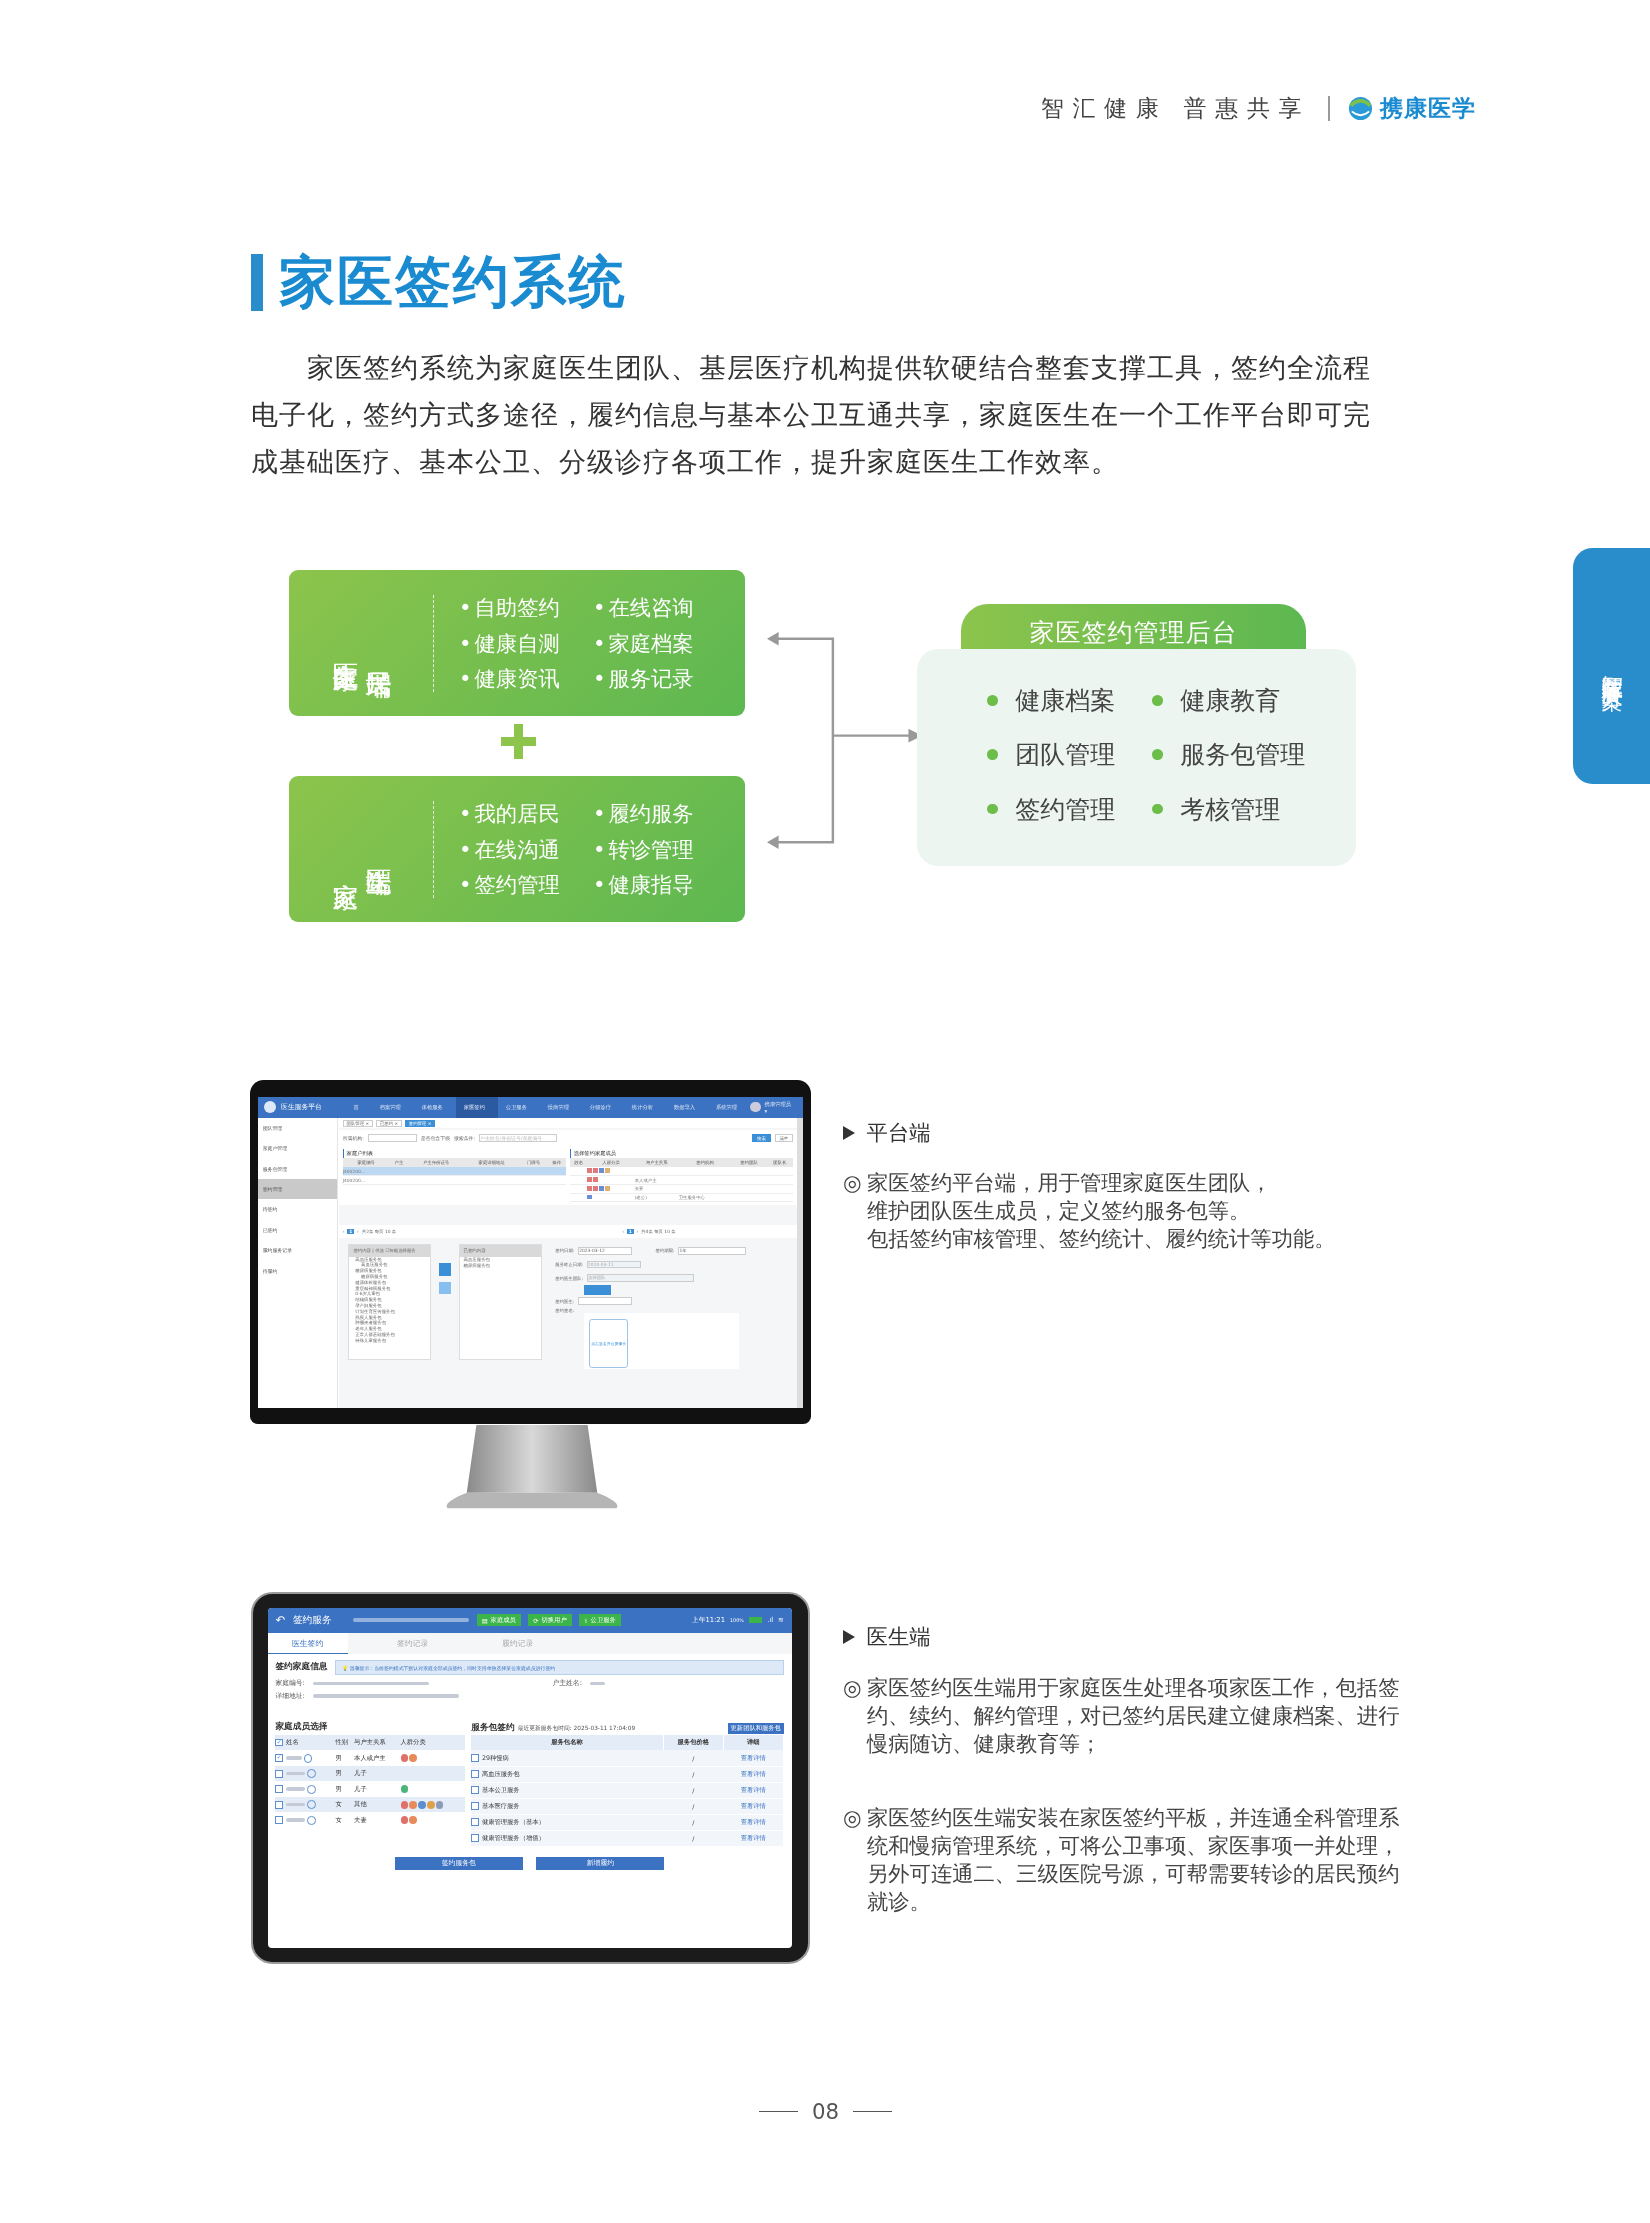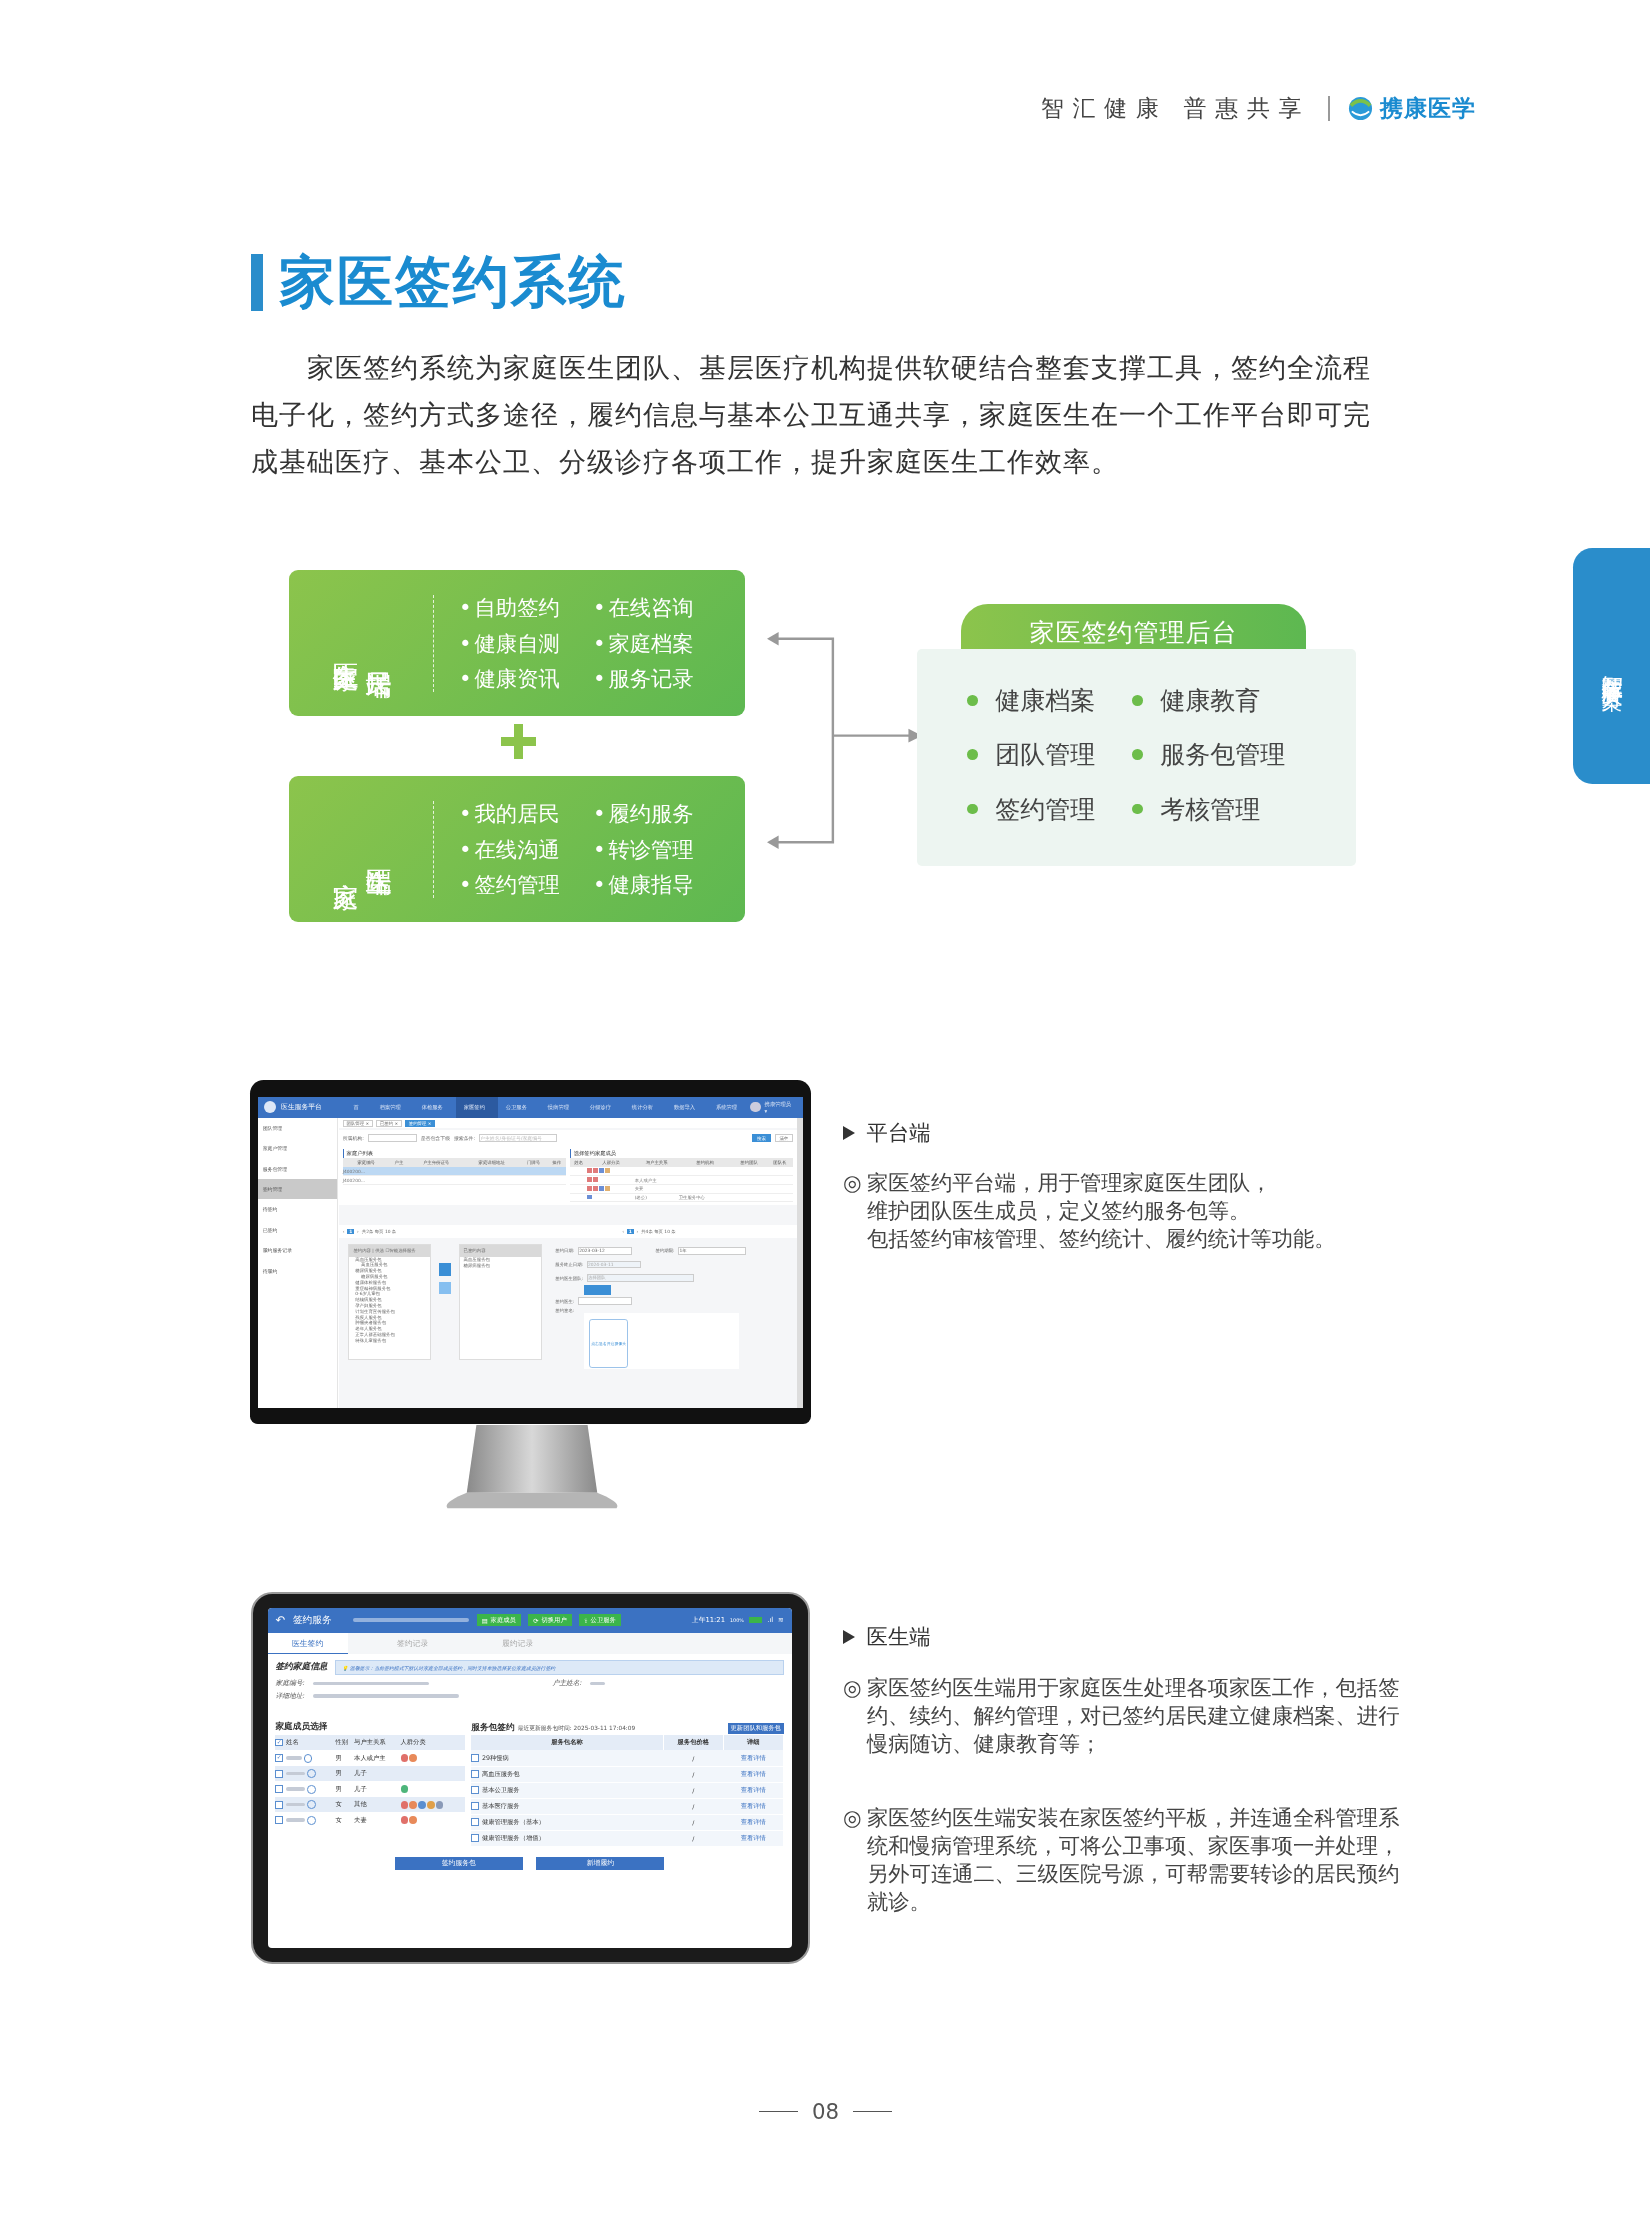--- a/index.html
+++ b/index.html
@@ -31,21 +31,21 @@
   .gbox .feat { display: grid; grid-template-columns: 132px 132px; row-gap: 6.8px; column-gap: 1.9px; margin-left: 25px; font-size: 21.3px; }
   .gbox .feat span::before { content: "•"; margin-right: 2.9px; }
   .plus { position: absolute; left: 501px; top: 724px; width: 35px; height: 35px; }
   .plus::before, .plus::after { content: ""; position: absolute; background: #8cc44c; }
   .plus::before { left: 0; top: 12.6px; width: 35px; height: 9.7px; }
   .plus::after { left: 12.6px; top: 0; width: 9.7px; height: 35px; }
 
   .conn { position: absolute; left: 767px; top: 631px; width: 155px; height: 218px; }
 
   .mgmt-head { position: absolute; left: 961px; top: 604px; width: 345px; height: 58px; border-radius: 27px 27px 0 0; background: linear-gradient(90deg, #8cc44c, #5db851); color: #fff; font-size: 25px; text-align: center; line-height: 58px; letter-spacing: 1px; }
-  .mgmt-box { position: absolute; left: 917px; top: 649px; width: 439px; height: 217px; background: #edf5f1; border-radius: 5px; padding: 35px 0 0 50px; }
+  .mgmt-box { position: absolute; left: 917px; top: 649px; width: 439px; height: 217px; background: #edf5f1; border-radius: 21px; padding: 35px 0 0 70px; }
   .mgmt-box .grid { display: grid; grid-template-columns: 165px 175px; row-gap: 21.3px; font-size: 25px; color: #444; }
   .mgmt-box .grid span { display: flex; align-items: center; }
   .mgmt-box .grid span::before { content: ""; width: 10.7px; height: 10.7px; border-radius: 50%; background: #6cbd4a; margin-right: 17.5px; flex: none; }
 
   
   .monitor { position: absolute; left: 250px; top: 1080px; width: 561px; height: 344px; background: #111; border-radius: 13.6px 13.6px 7.8px 7.8px; }
   .mon-screen { position: absolute; left: 7.8px; top: 16.5px; width: 545px; height: 311px; background: #fff; overflow: hidden; font-size: 4.9px; color: #666; }
   .mon-stand { position: absolute; left: 442px; top: 1425px; width: 180px; height: 87px; }
   .mon-nav { height: 21.3px; background: #3b72c2; display: flex; align-items: center; color: #dfe8f7; font-size: 5.3px; }
   .mon-brand { display: flex; align-items: center; gap: 4.9px; width: 89px; padding-left: 5.8px; font-size: 6.8px; color: #fff; }
@@ -97,21 +97,21 @@
   .tab-top { height: 25px; background: #3b72c2; display: flex; align-items: center; padding: 0 7.8px; color: #fff; font-size: 9.7px; gap: 7.8px; }
   .tab-top .back { font-size: 11.6px; }
   .tab-top .blur { width: 116px; height: 3.9px; background: rgba(255,255,255,0.45); border-radius: 1.9px; margin-left: 13.6px; }
   .tab-top .gbtn { background: #3bb54a; padding: 1.9px 4.9px; font-size: 6.3px; display: flex; align-items: center; gap: 2.9px; }
   .tab-top .status { margin-left: auto; display: flex; align-items: center; gap: 4.9px; font-size: 6.8px; }
   .tab-top .batt { width: 13.6px; height: 5.8px; background: #3bb54a; display: inline-block; }
   .tab-tabs { height: 21.3px; display: flex; background: #f4f6f8; font-size: 7.8px; gap: 25px; }
   .tab-tabs span { width: 80px; text-align: center; line-height: 21.3px; color: #aaa; }
   .tab-tabs span.on { background: #fff; color: #3b72c2; border-bottom: 1.9px solid #3b72c2; }
   .tab-body { padding: 3.9px 7.8px; font-size: 6.8px; color: #555; }
-  .tb-row { display: flex; align-items: center; gap: 7.8px; height: 15.5px; font-style: italic; }
+  .tb-row { display: flex; align-items: center; gap: 7.8px; height: 15.5px; }
   .tb-h { font-size: 8.7px; font-weight: bold; color: #333; }
   .tip { flex: 1; background: #dde9f7; border: 1px solid #b9d1ee; height: 15.5px; line-height: 15.5px; padding-left: 5.8px; font-size: 4.9px; color: #3b72c2; }
   .blurval { display:inline-block; height: 3.9px; background: #c5cbd6; border-radius: 1.9px; }
   .tab-cols { display: flex; gap: 5.8px; margin-top: 19px; }
   .fam { width: 190px; font-size: 6.8px; }
   .fam table, .pkg table { width: 100%; border-collapse: collapse; }
   .fam th { background: #e4ecf7; height: 15.5px; font-weight: normal; text-align: left; font-size: 6.3px; color:#333; }
   .fam td { height: 15.5px; font-size: 6.3px; color:#333; }
   .fam tr.alt td { background: #e4ecf7; }
   .cb { display:inline-block; width:7.8px; height:7.8px; border:1px solid #5b8fd0; background:#fff; vertical-align: middle; margin-right: 2.9px; font-size: 5.8px; line-height: 5.8px; text-align:center; color:#3b72c2; }

